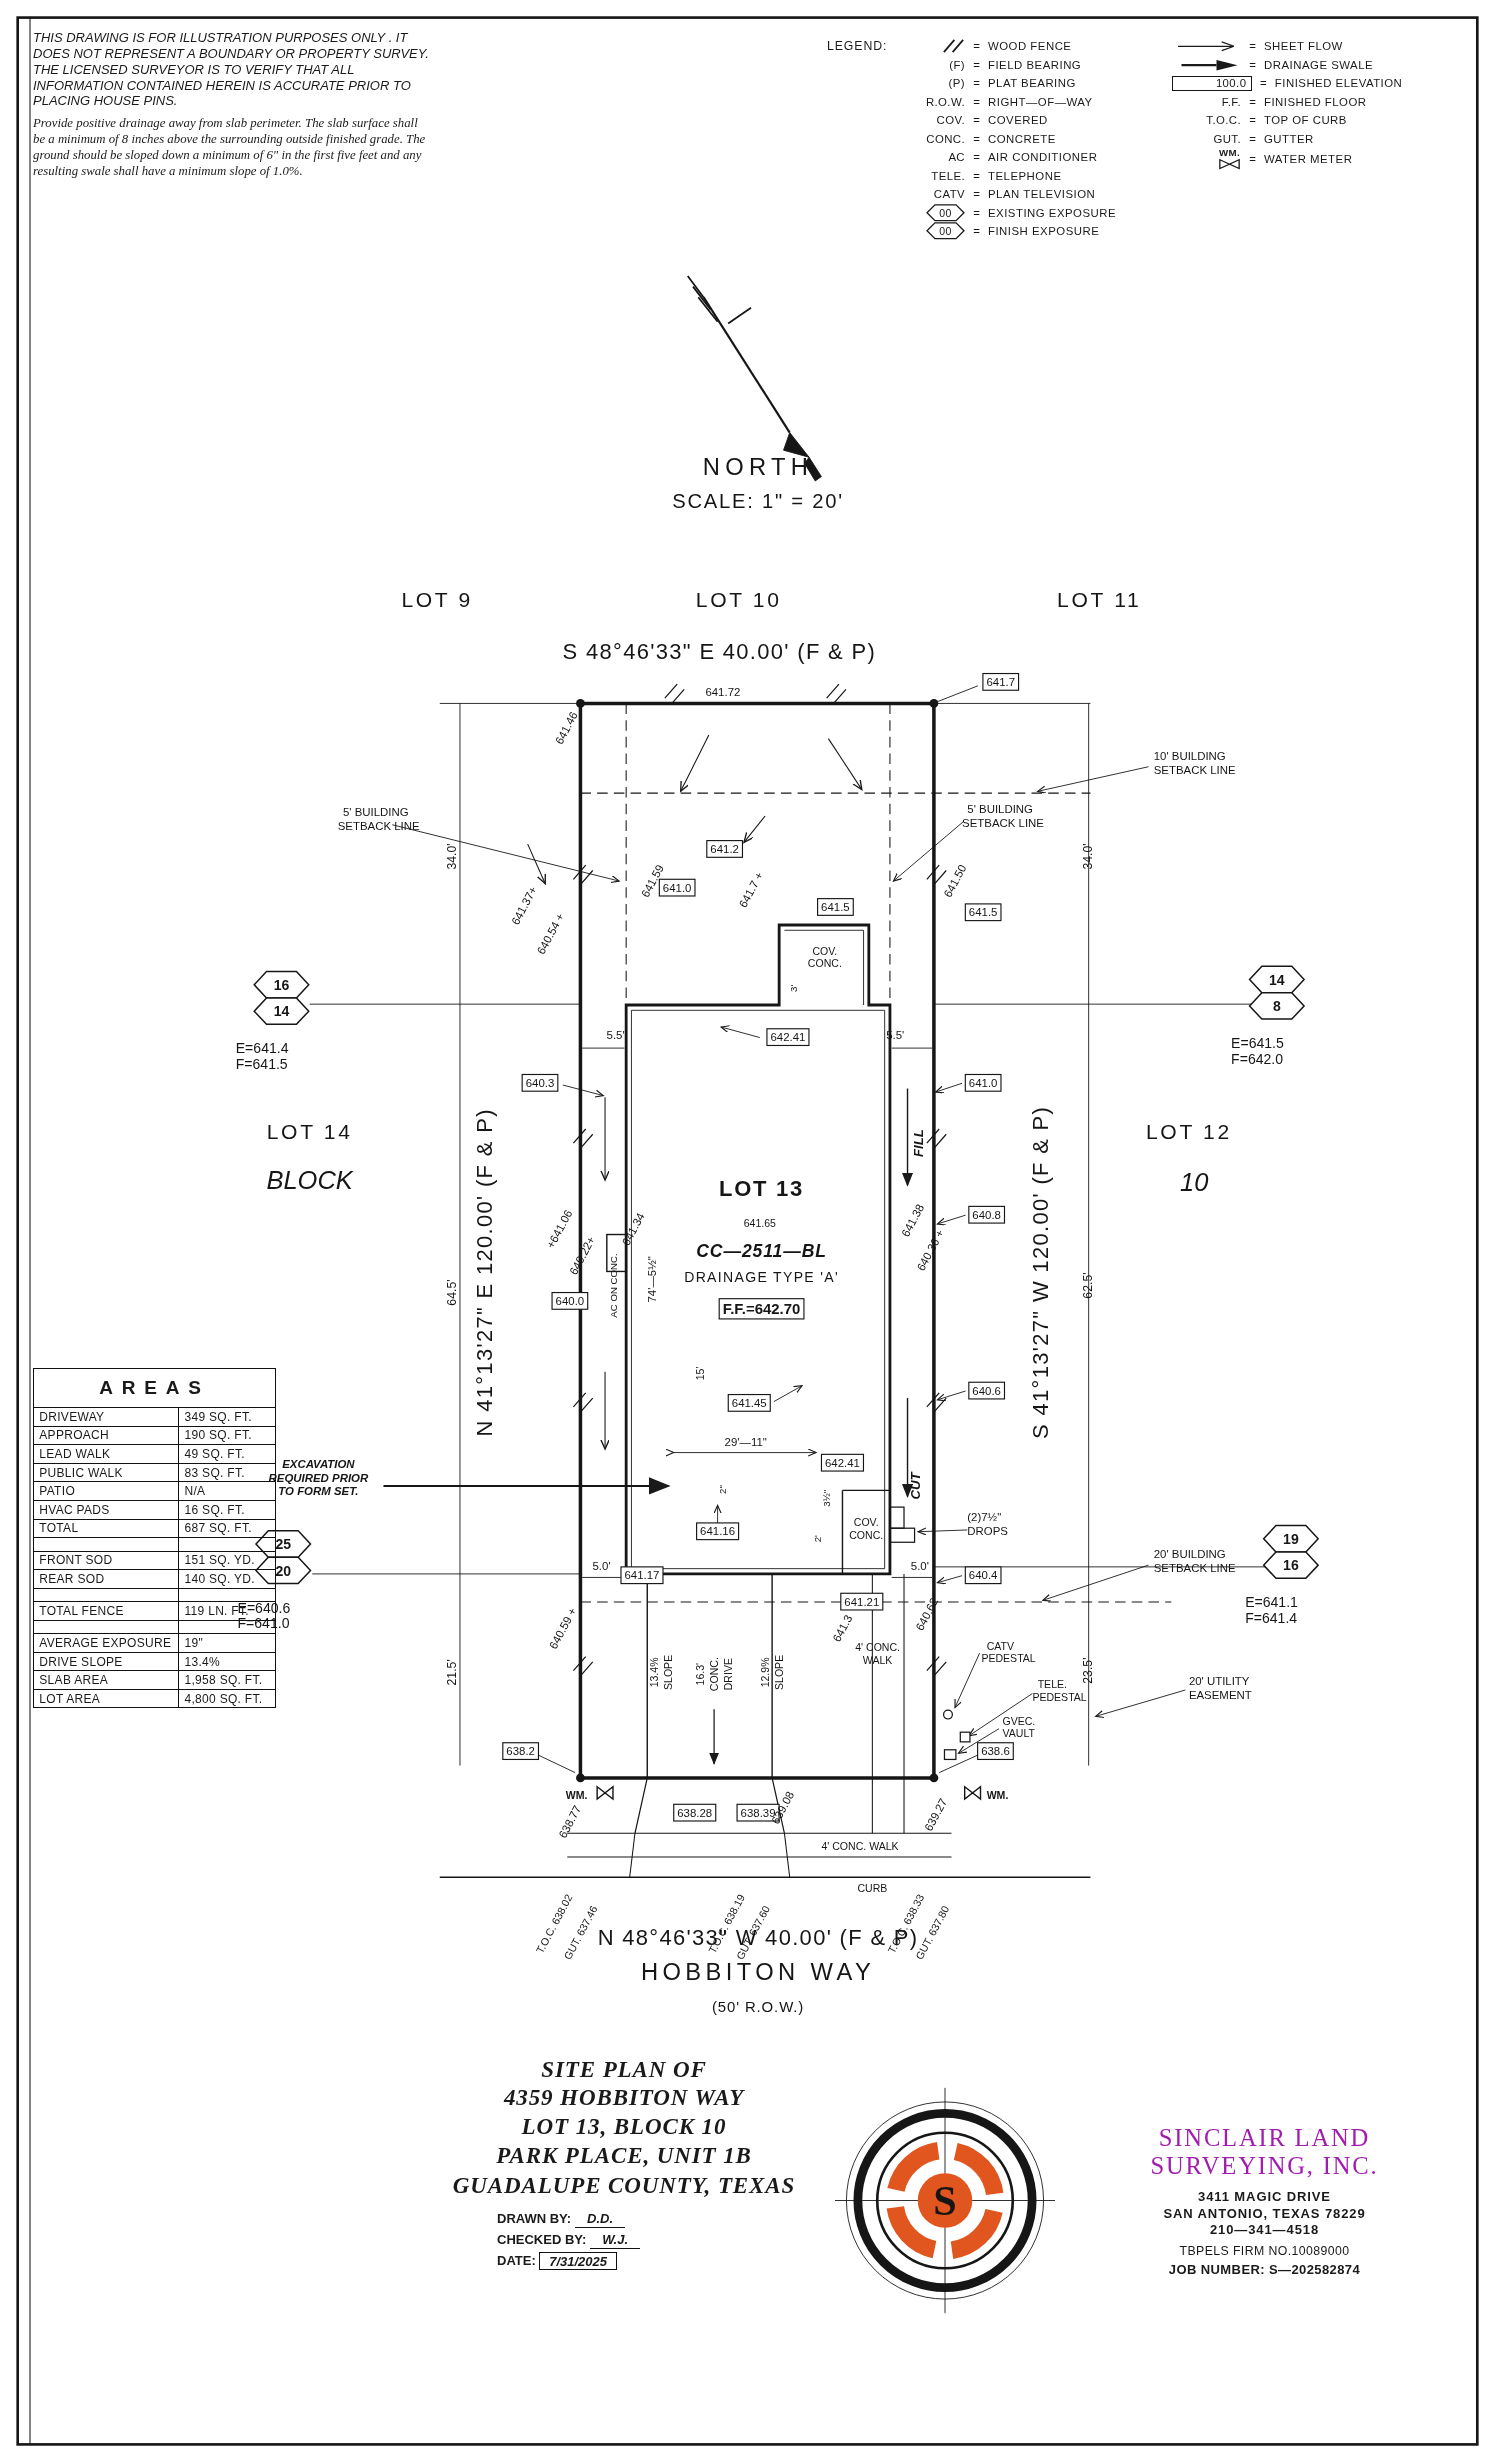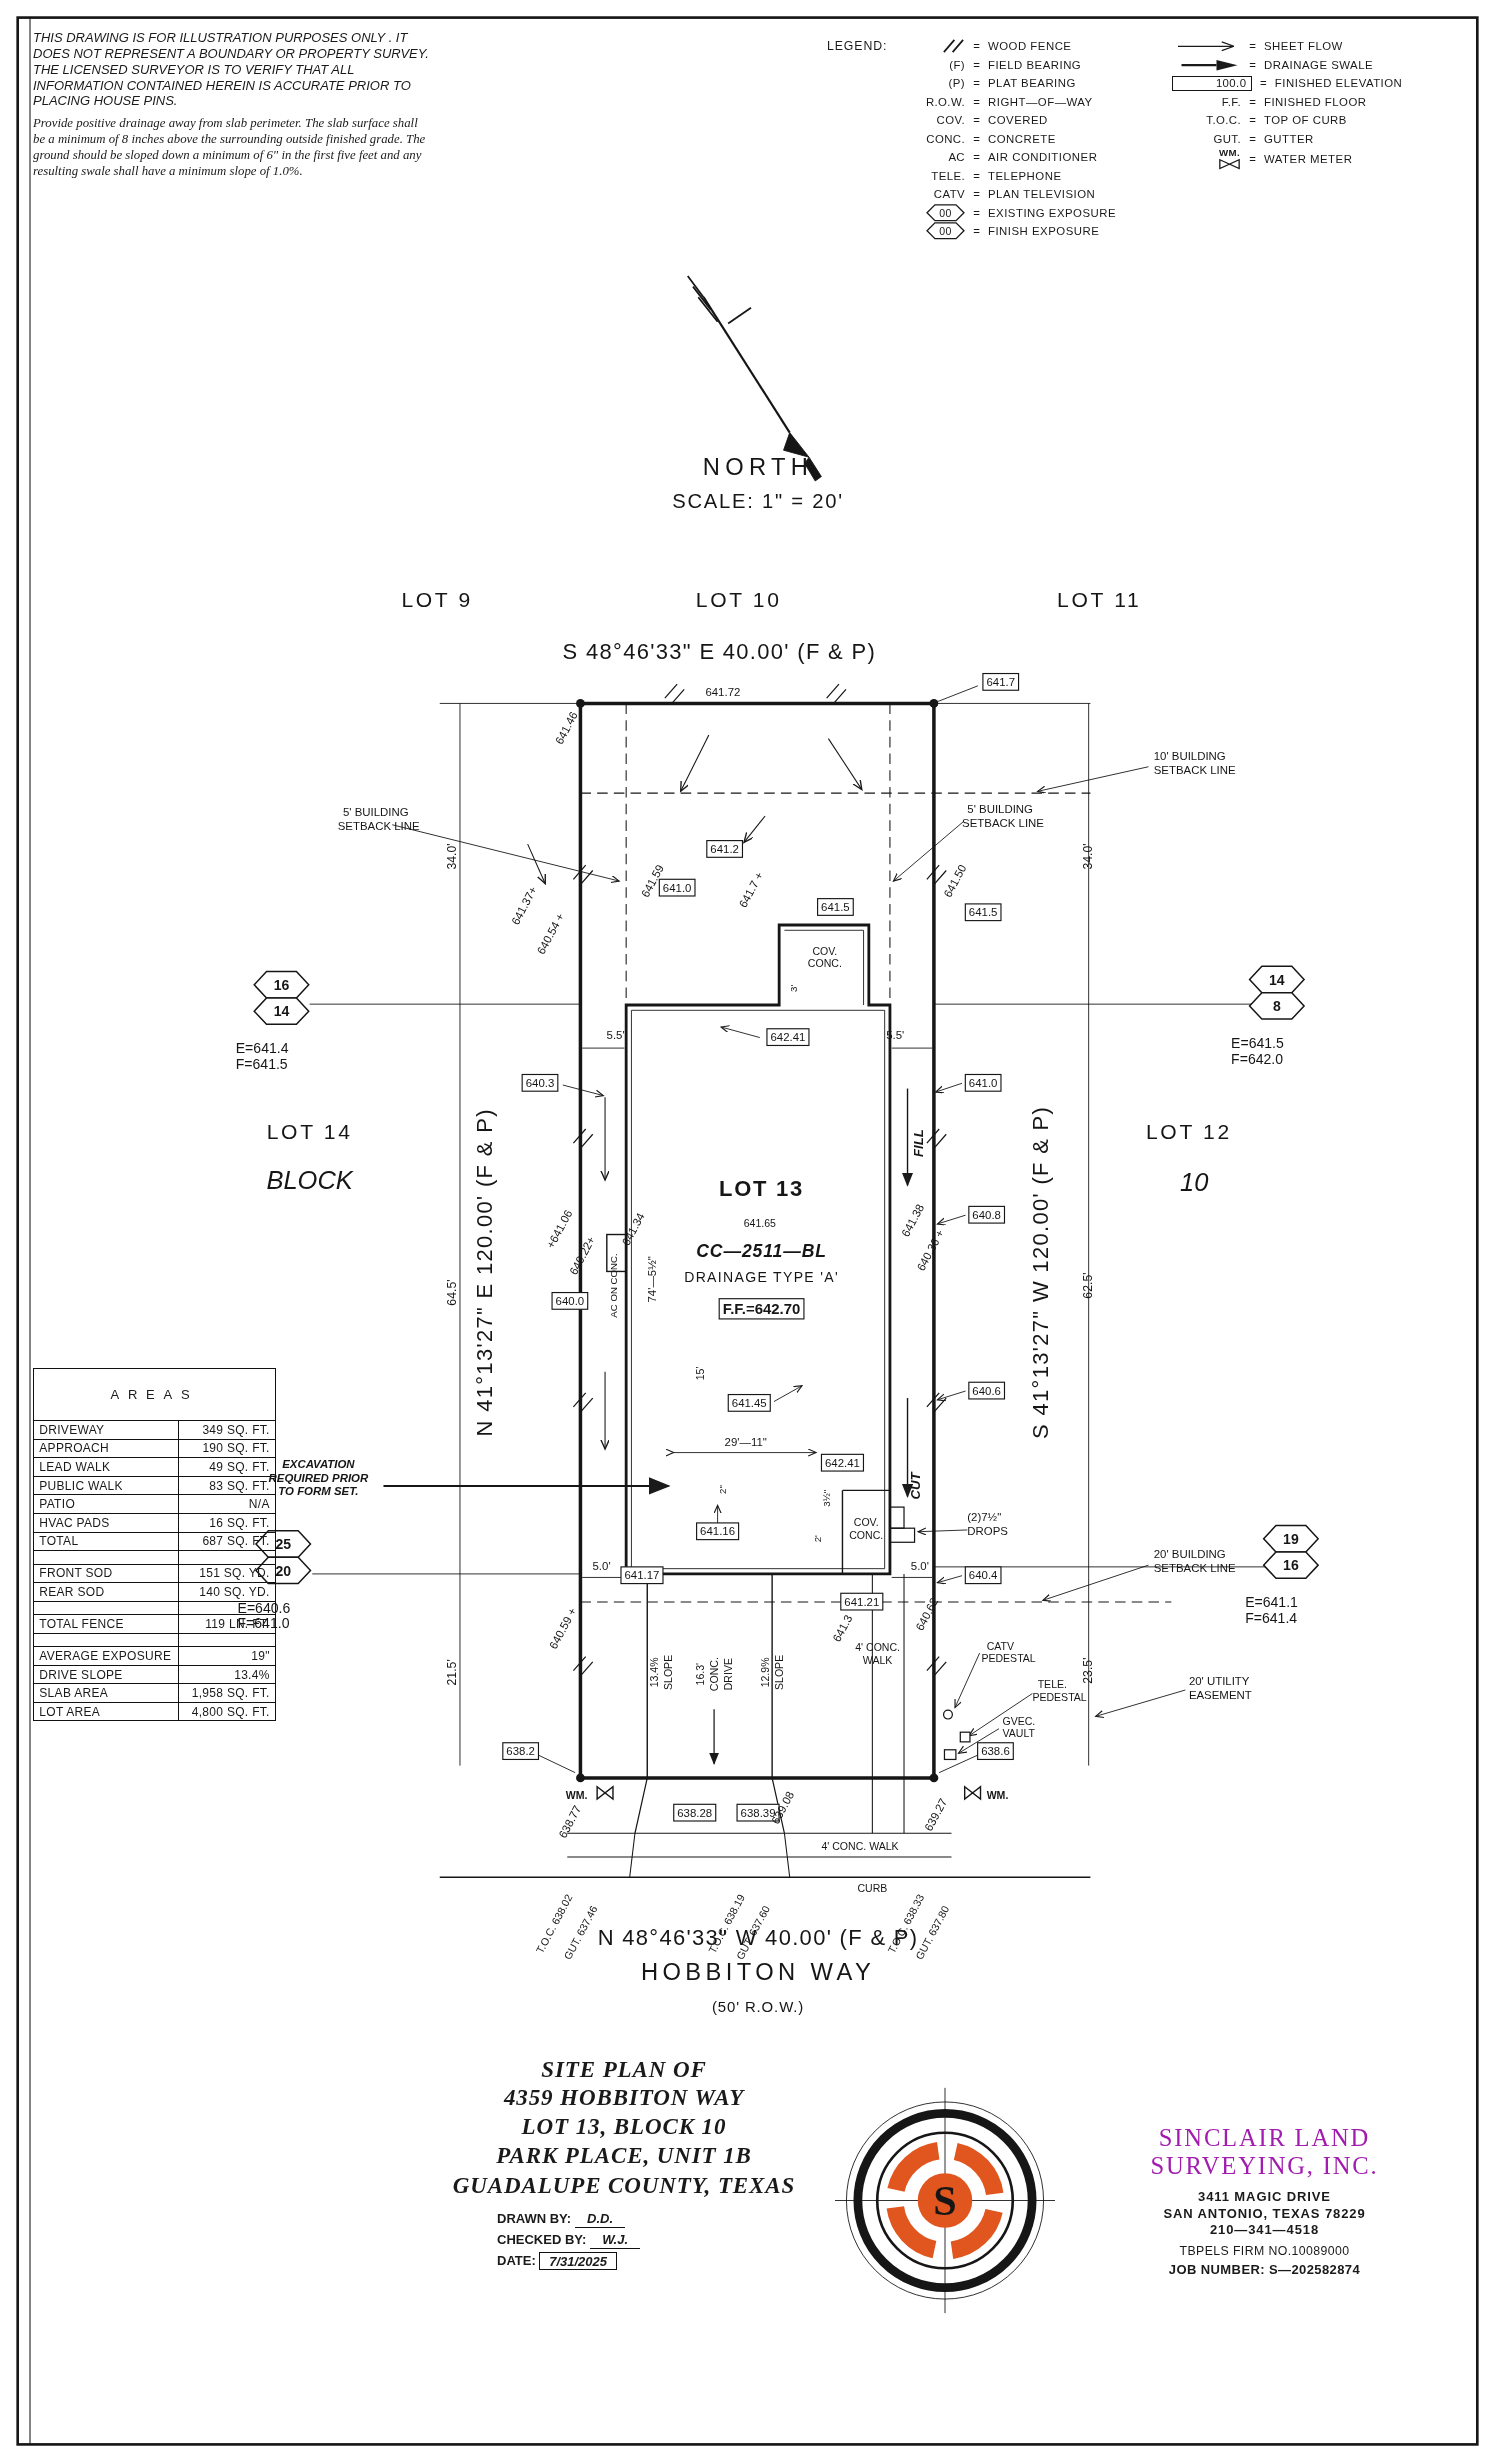--- a/index.html
+++ b/index.html
@@ -29,23 +29,23 @@
 #lg-right{left:345px;width:299px}
 .lg-row{display:flex;align-items:center;min-height:18.5px}
 .lg-sym{width:69px;display:flex;justify-content:flex-end;align-items:center;letter-spacing:0.4px;white-space:nowrap}
 .lg-eq{width:23px;text-align:center}
 .lg-lab{letter-spacing:0.5px;white-space:nowrap}
 .lg-box{border:1.3px solid #161616;padding:0 4.4px;line-height:13px}
 .wm-stack{display:flex;flex-direction:column;align-items:center;line-height:9.7px}
 .wm-t{font-size:9.7px;font-weight:bold}
 .areas{left:33px;top:1368px;width:243px}
 .areas table{width:100%;border-collapse:collapse}
-.areas th{border:1.8px solid #111;font-size:13px;letter-spacing:8.8px;padding:18px 0;font-weight:normal}
+.areas th{border:1.8px solid #111;font-size:19px;letter-spacing:8.8px;padding:8px 0;font-weight:bold}
 .areas td{border:1.1px solid #111;font-size:12px;padding:1.8px 5.3px;letter-spacing:0.3px}
-.areas td:last-child{text-align:right;width:40%}
+.areas td:last-child{text-align:left;width:40%}
 .areas tr.spacer td{height:8.8px}
 .titleblock{left:413px;top:2054px;width:422px;text-align:center;font-family:"Liberation Serif",serif;font-style:italic;font-weight:bold}
 .tb1{font-size:23px;letter-spacing:0.9px;margin:2.6px 0}
 .tb2{font-size:23px;letter-spacing:0.9px;margin:3.5px 0}
 .tb-sign{margin-top:12.3px;text-align:left;margin-left:84px;font-family:"Liberation Sans",sans-serif;font-style:normal;font-weight:bold;font-size:13px}
 .tb-sign>div{margin:6.2px 0}
 .tb-val{font-style:italic}
 .u{border-bottom:1.4px solid #111;padding:0 12.3px 0.9px}
 .tb-box{border:1.4px solid #111;padding:0.9px 8.8px;font-style:italic}
 .company{left:835px;top:2086px;width:629px;display:flex;align-items:center}

